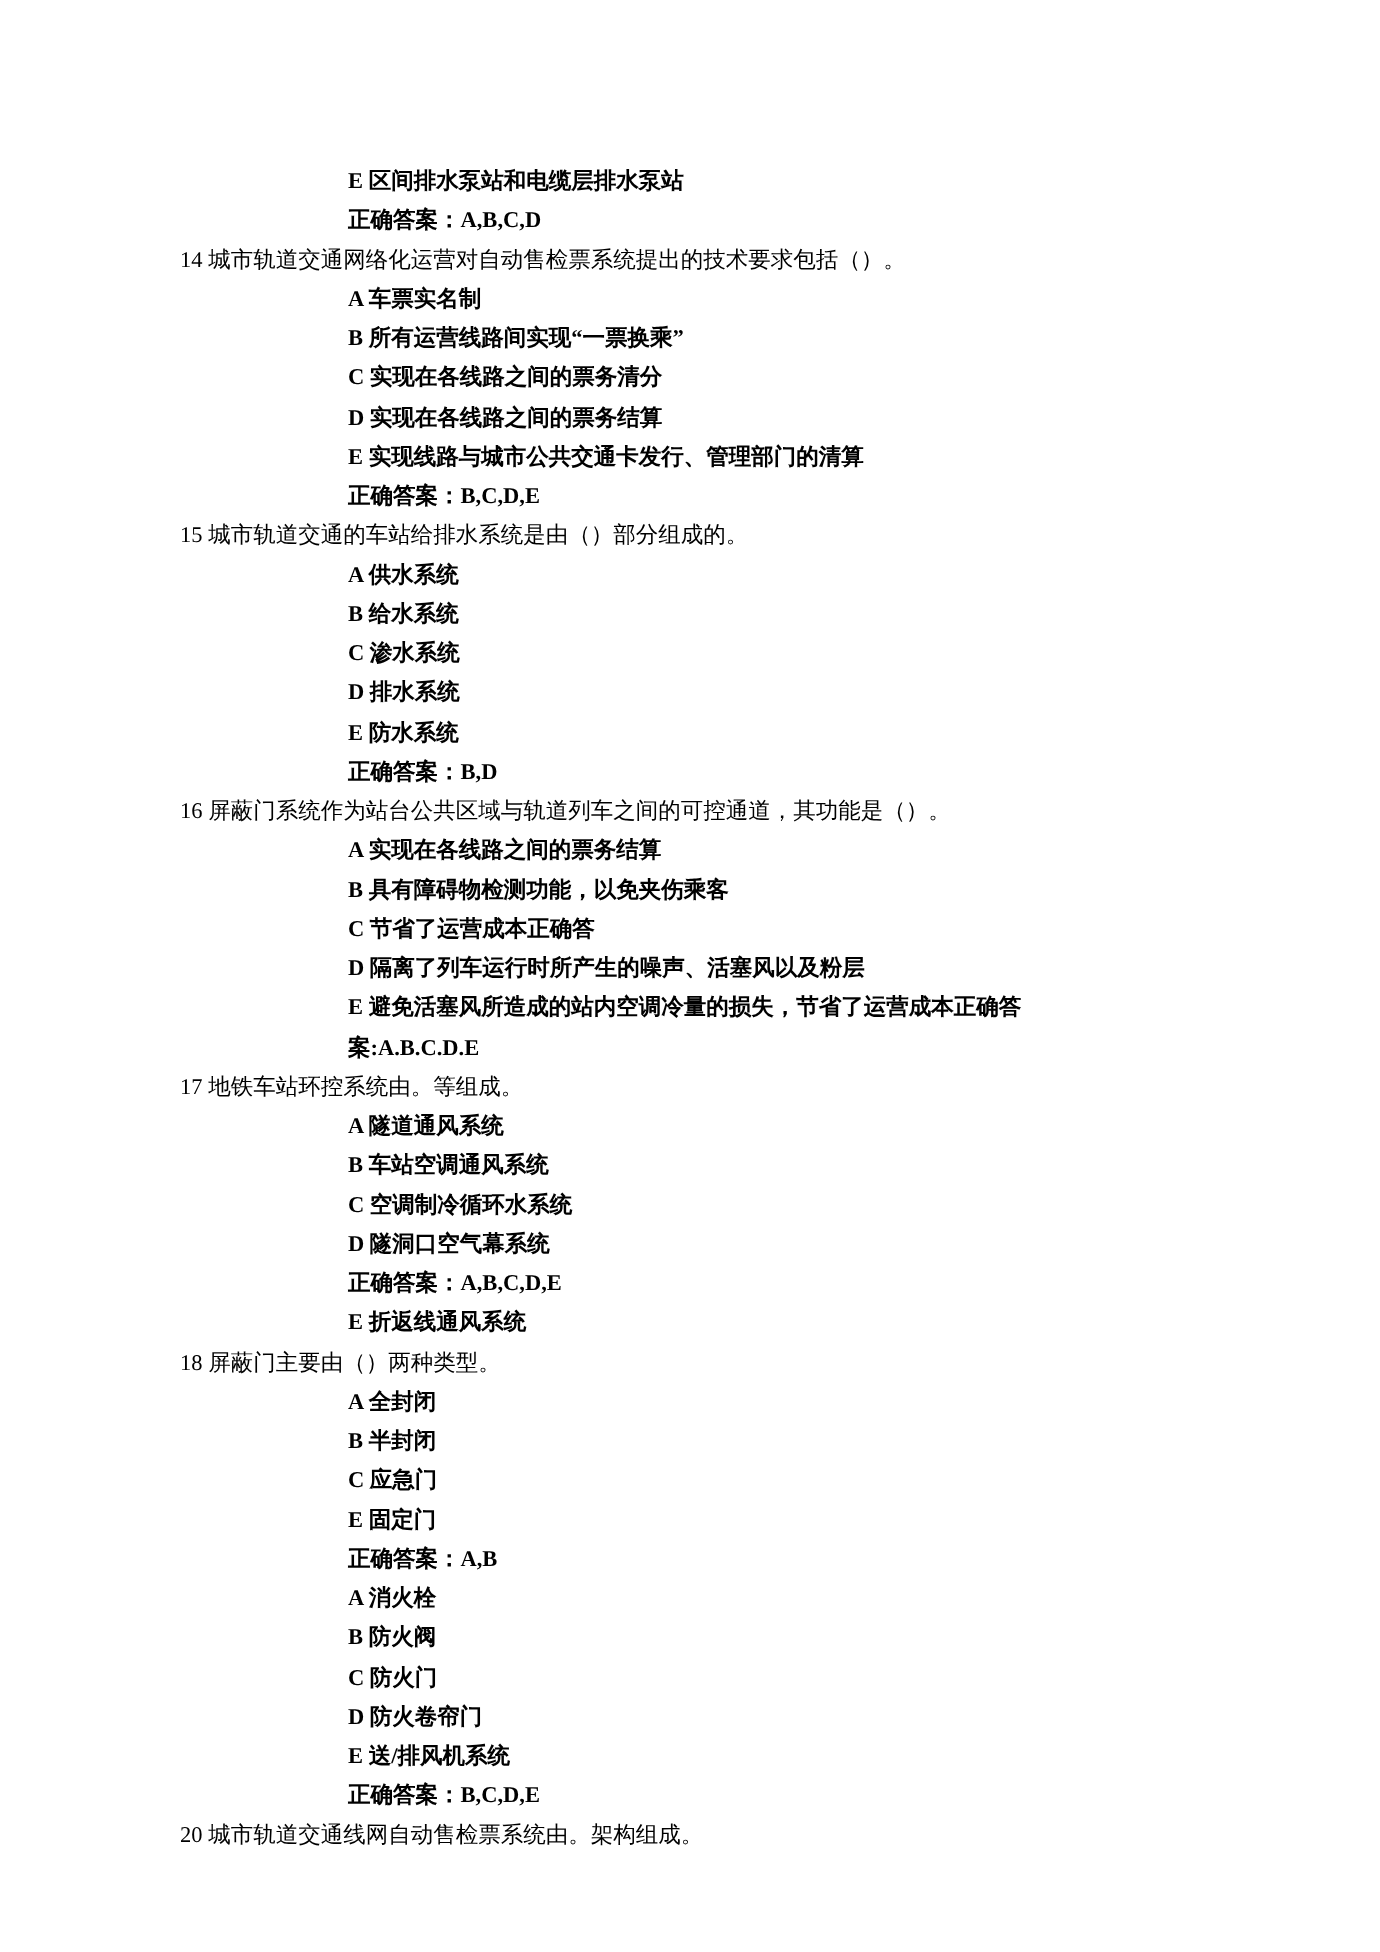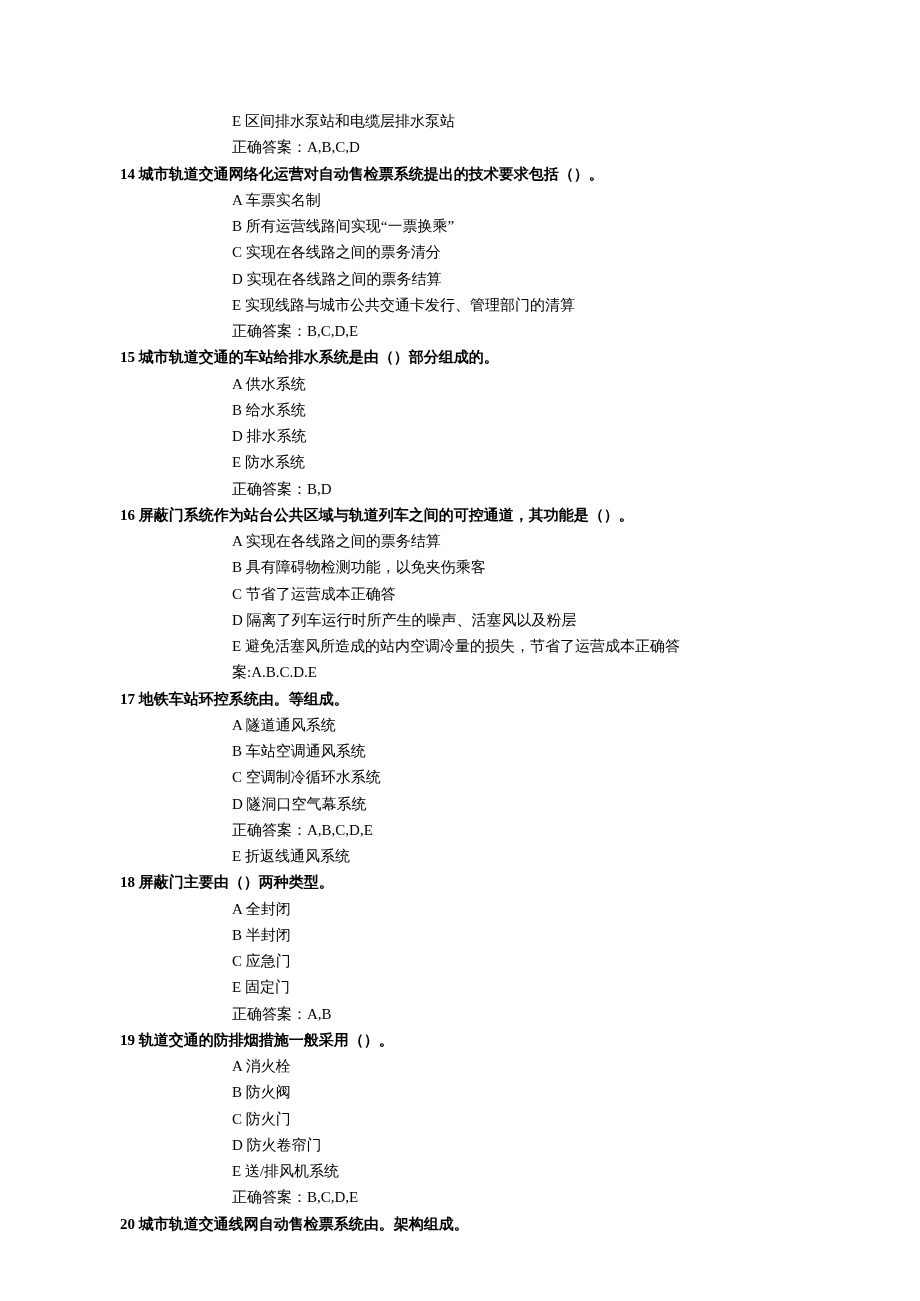--- a/index.html
+++ b/index.html
@@ -10,42 +10,43 @@
     font-size: 15px;
     color: #000000;
     line-height: 1.75;
     width: 920px;
   }
   .page {
     padding: 108px 120px 60px 120px;
   }
   .opt-line {
     padding-left: 112px;
+    font-weight: bold;
   }
   .q-line {
     padding-left: 0;
-    font-weight: bold;
   }
 </style>
 </head>
 <body>
 
 <div class="page" id="page">
     <div class="opt-line">E 区间排水泵站和电缆层排水泵站</div>
     <div class="opt-line">正确答案：A,B,C,D</div>
     <div class="q-line">14 城市轨道交通网络化运营对自动售检票系统提出的技术要求包括（）。</div>
     <div class="opt-line">A 车票实名制</div>
     <div class="opt-line">B 所有运营线路间实现“一票换乘”</div>
     <div class="opt-line">C 实现在各线路之间的票务清分</div>
     <div class="opt-line">D 实现在各线路之间的票务结算</div>
     <div class="opt-line">E 实现线路与城市公共交通卡发行、管理部门的清算</div>
     <div class="opt-line">正确答案：B,C,D,E</div>
     <div class="q-line">15 城市轨道交通的车站给排水系统是由（）部分组成的。</div>
     <div class="opt-line">A 供水系统</div>
     <div class="opt-line">B 给水系统</div>
+    <div class="opt-line">C 渗水系统</div>
     <div class="opt-line">D 排水系统</div>
     <div class="opt-line">E 防水系统</div>
     <div class="opt-line">正确答案：B,D</div>
     <div class="q-line">16 屏蔽门系统作为站台公共区域与轨道列车之间的可控通道，其功能是（）。</div>
     <div class="opt-line">A 实现在各线路之间的票务结算</div>
     <div class="opt-line">B 具有障碍物检测功能，以免夹伤乘客</div>
     <div class="opt-line">C 节省了运营成本正确答</div>
     <div class="opt-line">D 隔离了列车运行时所产生的噪声、活塞风以及粉层</div>
     <div class="opt-line">E 避免活塞风所造成的站内空调冷量的损失，节省了运营成本正确答</div>
     <div class="opt-line">案:A.B.C.D.E</div>
@@ -55,21 +56,20 @@
     <div class="opt-line">C 空调制冷循环水系统</div>
     <div class="opt-line">D 隧洞口空气幕系统</div>
     <div class="opt-line">正确答案：A,B,C,D,E</div>
     <div class="opt-line">E 折返线通风系统</div>
     <div class="q-line">18 屏蔽门主要由（）两种类型。</div>
     <div class="opt-line">A 全封闭</div>
     <div class="opt-line">B 半封闭</div>
     <div class="opt-line">C 应急门</div>
     <div class="opt-line">E 固定门</div>
     <div class="opt-line">正确答案：A,B</div>
-    <div class="q-line">19 轨道交通的防排烟措施一般采用（）。</div>
     <div class="opt-line">A 消火栓</div>
     <div class="opt-line">B 防火阀</div>
     <div class="opt-line">C 防火门</div>
     <div class="opt-line">D 防火卷帘门</div>
     <div class="opt-line">E 送/排风机系统</div>
     <div class="opt-line">正确答案：B,C,D,E</div>
     <div class="q-line">20 城市轨道交通线网自动售检票系统由。架构组成。</div>
   </div>
 
 </body></html>

